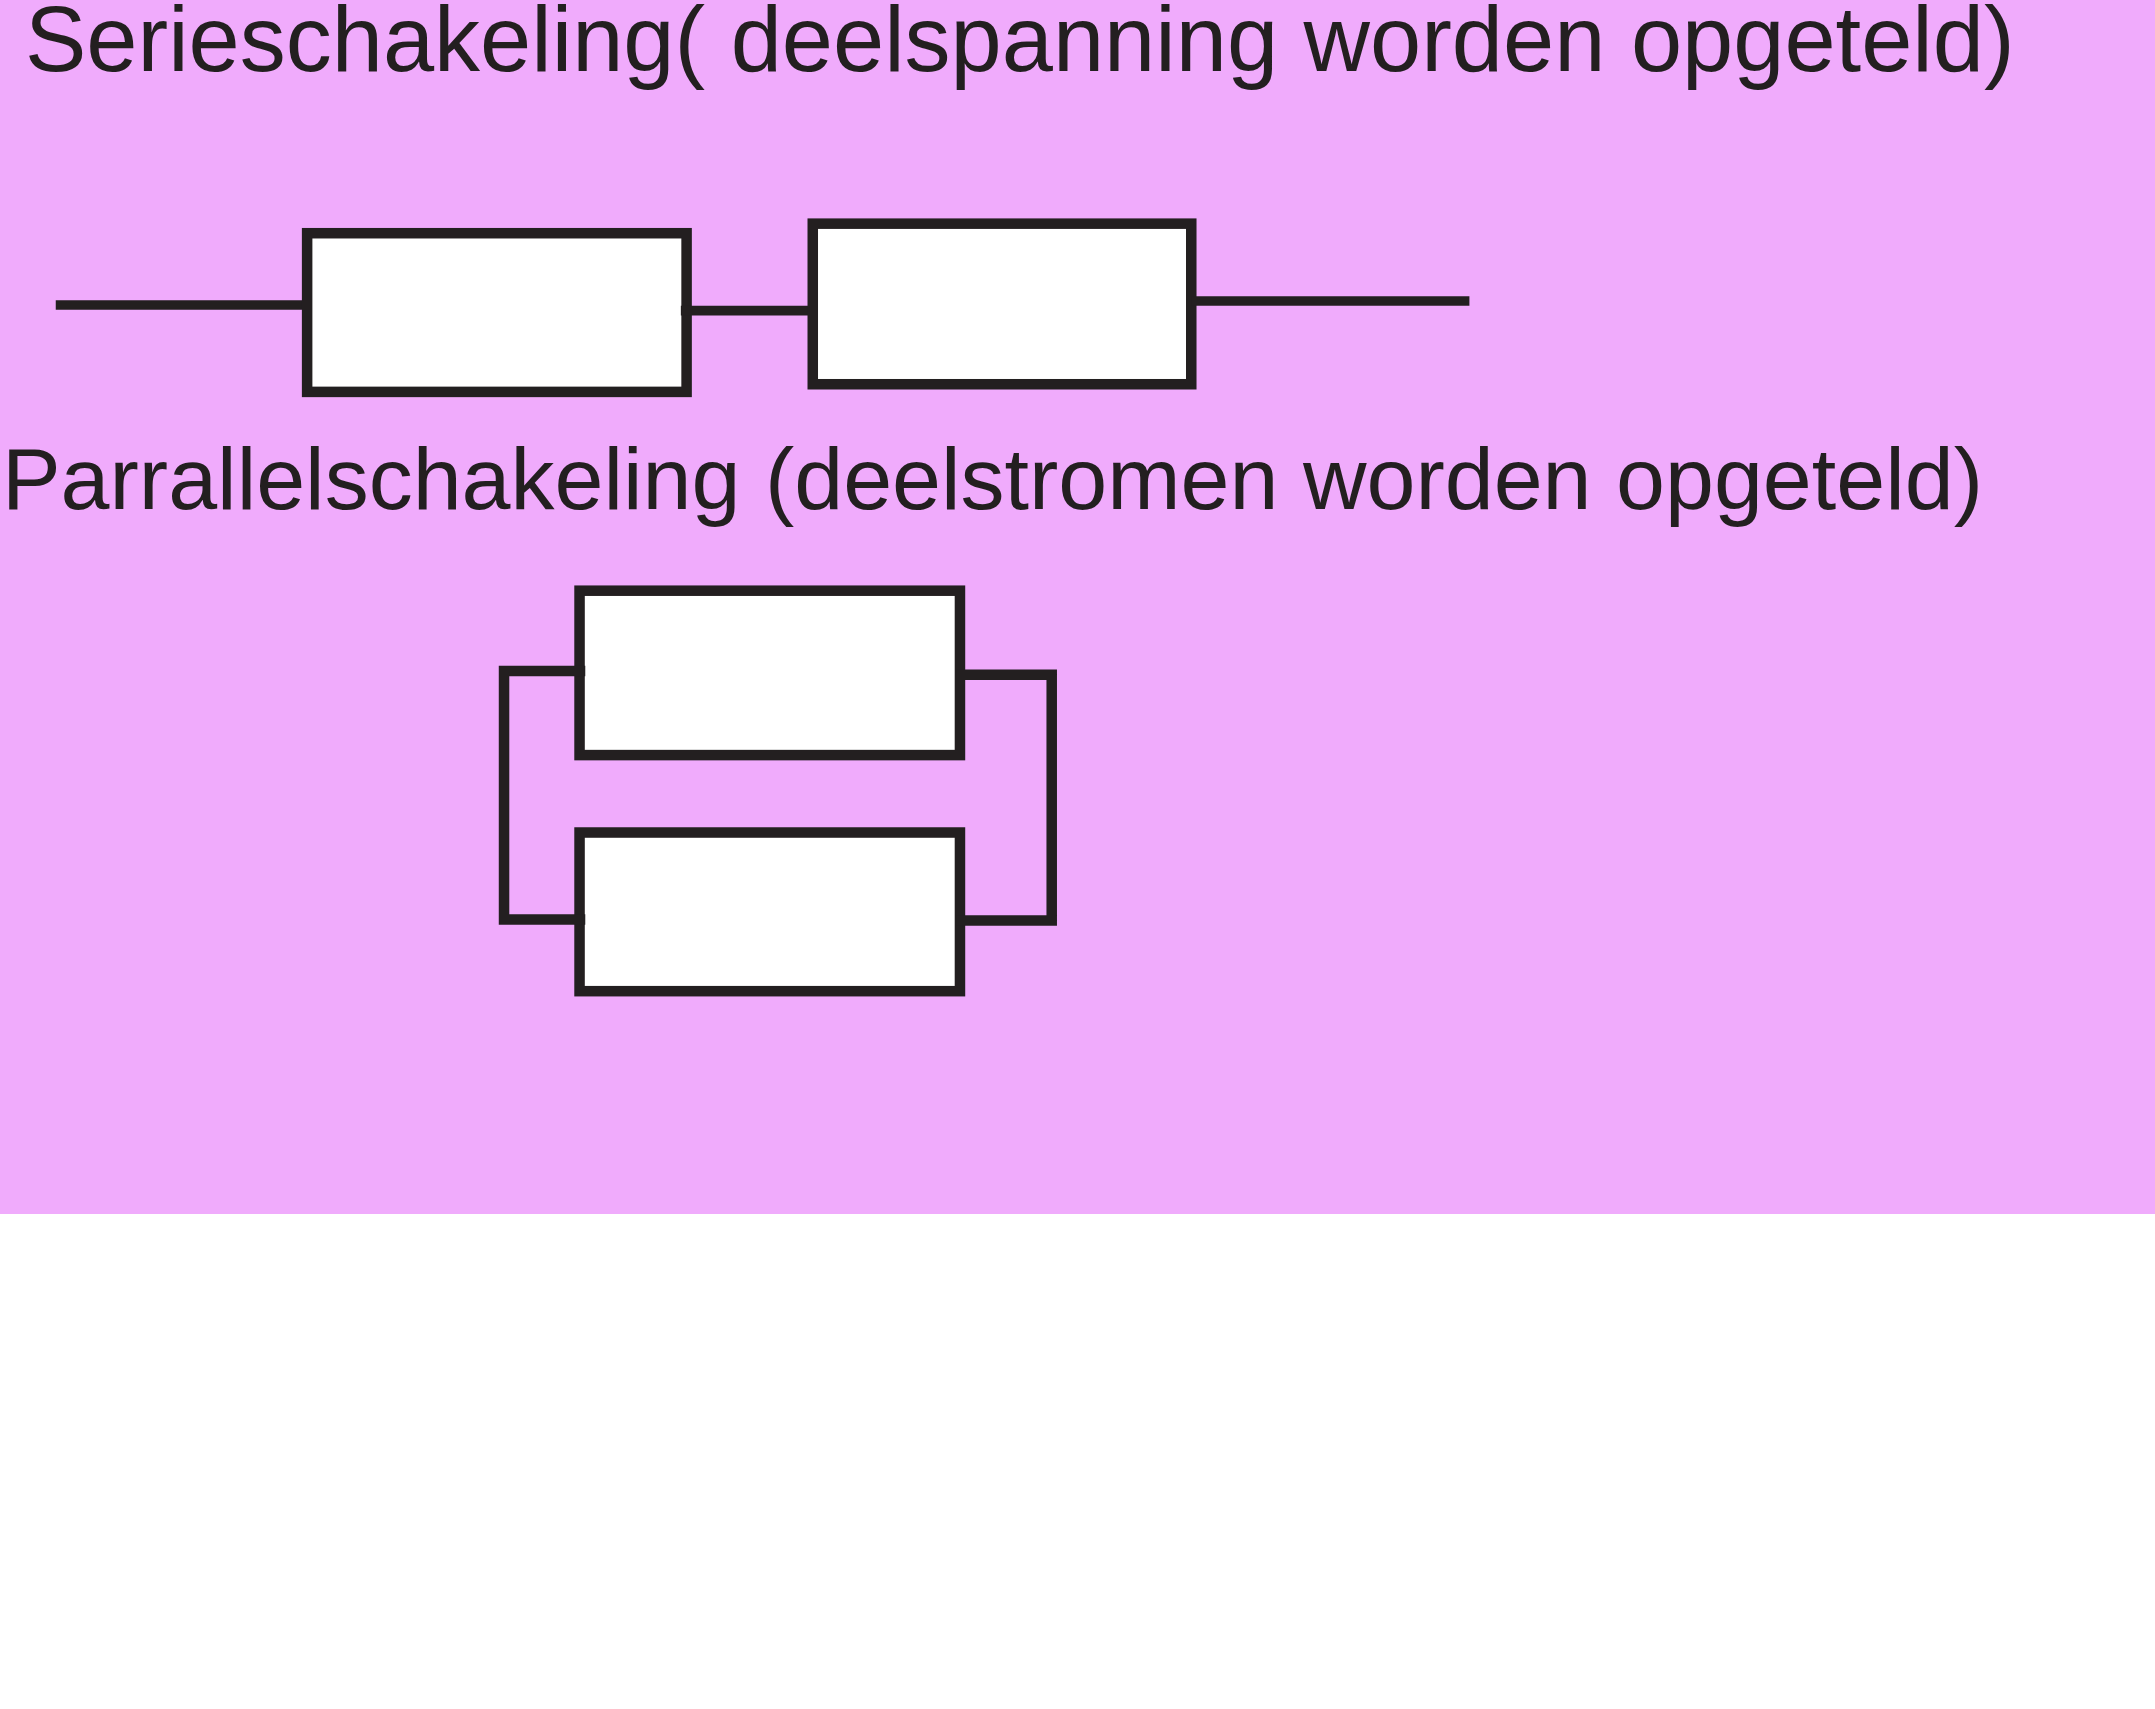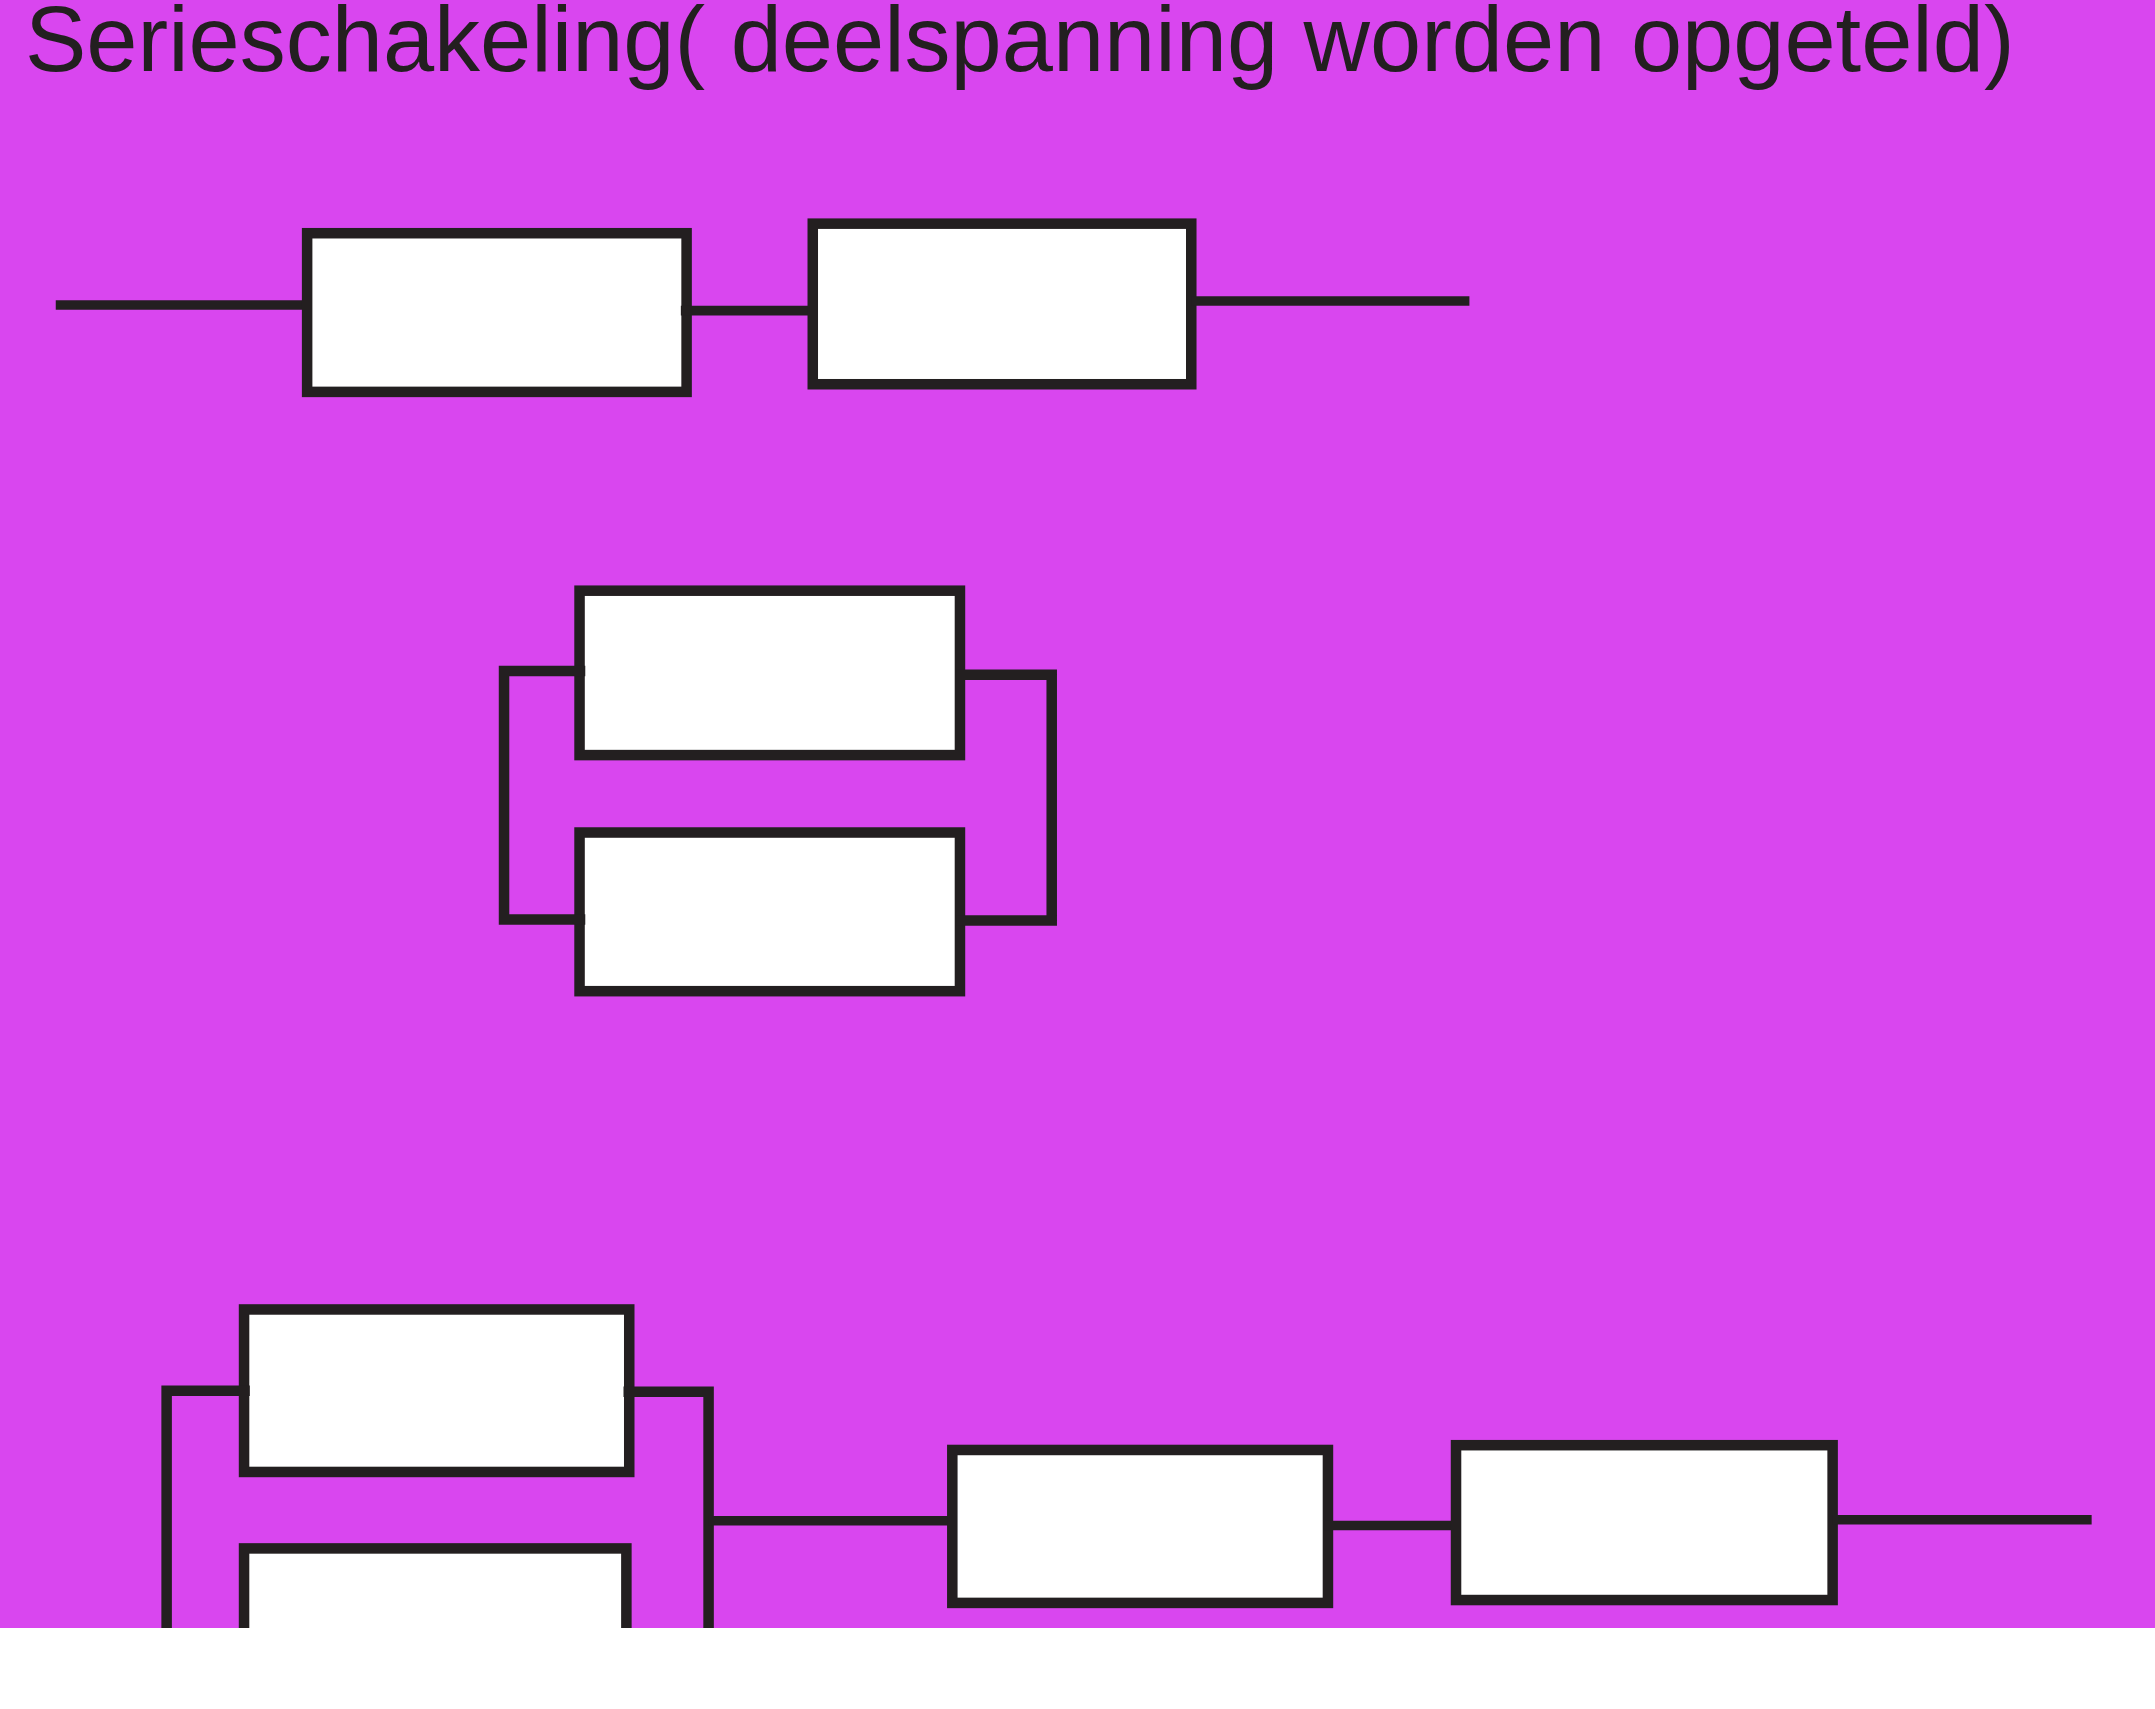--- a/index.html
+++ b/index.html
@@ -3,22 +3,22 @@
 <meta charset="utf-8">
 <style>
   html, body {
     margin: 0;
     padding: 0;
     background: #ffffff;
   }
   .canvas {
     position: relative;
     width: 2156px;
-    height: 1628px;
-    background: #d946ef;
+    height: 1214px;
+    background: #f0abfc;
     overflow: hidden;
     font-family: "Liberation Sans", "DejaVu Sans", sans-serif;
     color: #231f20;
   }
   .diagram-title {
     position: absolute;
     white-space: nowrap;
     line-height: 1.15;
     font-weight: 400;
     letter-spacing: 0px;
@@ -49,20 +49,21 @@
     stroke-width: 11;
   }
 </style>
 </head>
 <body>
 
 <div class="canvas">
 
   <div class="diagram-title title-series">Serieschakeling( deelspanning worden opgeteld)</div>
 
+  <div class="diagram-title title-parallel">Parrallelschakeling (deelstromen worden opgeteld)</div>
 
 
   <svg class="circuit-svg" viewBox="0 0 2255 1788" xmlns="http://www.w3.org/2000/svg">
 
     <g>
       <line x1="58" y1="319" x2="326" y2="319"></line>
       <rect x="321" y="244" width="397" height="166"></rect>
       <line x1="712" y1="325" x2="855" y2="325"></line>
       <rect x="850" y="234" width="396" height="168"></rect>
       <line x1="1246" y1="315" x2="1537" y2="315"></line>

